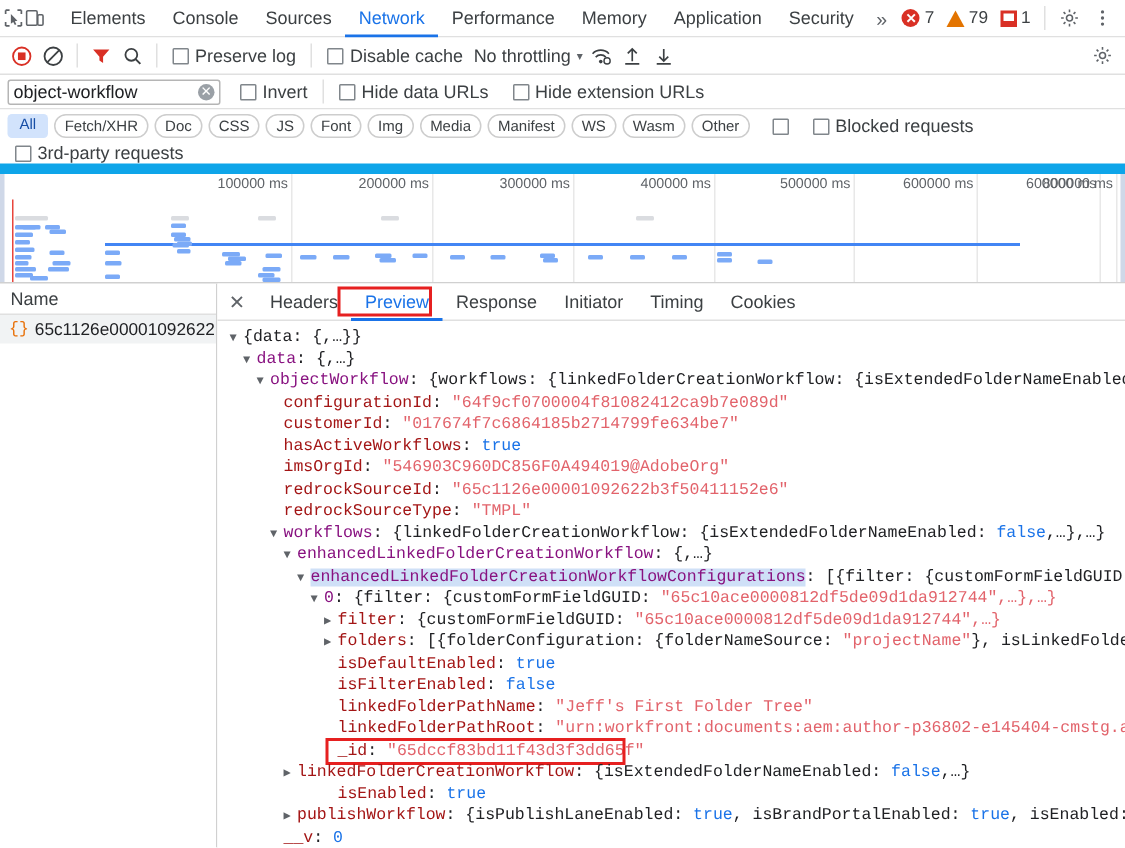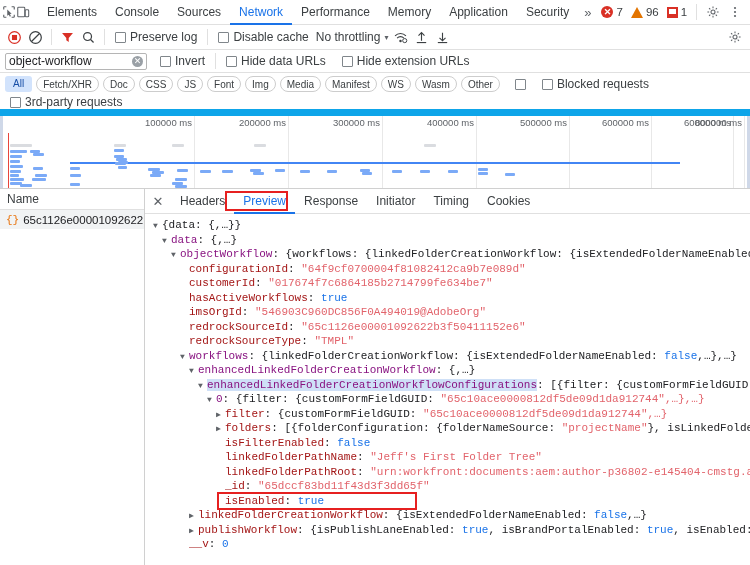--- a/index.html
+++ b/index.html
@@ -173,21 +173,21 @@
     </div>
 
     <div class="tabbar-right">
       <div class="chev">»</div>
       <div class="badge">
         <span class="dot-err">✕</span>
         <span>7</span>
       </div>
       <div class="badge">
         <span class="tri-warn"></span>
-        <span>96</span>
+        <span>79</span>
       </div>
       <div class="badge">
         <span class="sq-info"></span>
         <span>1</span>
       </div>
       <div class="sep-v"></div>
       <div class="ico-btn">
         <svg width="14" height="14" viewBox="0 0 16 16">
             <circle cx="8" cy="8" r="2.3" stroke="#5f6368" stroke-width="1.2" fill="none"></circle>
             <path d="M8 1.6v2M8 12.4v2M1.6 8h2M12.4 8h2M3.5 3.5l1.4 1.4M11.1 11.1l1.4 1.4M12.5 3.5l-1.4 1.4M4.9 11.1l-1.4 1.4" stroke="#5f6368" stroke-width="1.2"></path>
@@ -444,26 +444,27 @@
           <div class="jrow" style="padding-left: 31px; position: relative;"><span class="arr">&nbsp;</span><span class="jkey">hasActiveWorkflows</span><span class="jpunc">: </span><span class="jbool">true</span></div>
           <div class="jrow" style="padding-left: 31px; position: relative;"><span class="arr">&nbsp;</span><span class="jkey">imsOrgId</span><span class="jpunc">: </span><span class="jstr">"546903C960DC856F0A494019@AdobeOrg"</span></div>
           <div class="jrow" style="padding-left: 31px; position: relative;"><span class="arr">&nbsp;</span><span class="jkey">redrockSourceId</span><span class="jpunc">: </span><span class="jstr">"65c1126e00001092622b3f50411152e6"</span></div>
           <div class="jrow" style="padding-left: 31px; position: relative;"><span class="arr">&nbsp;</span><span class="jkey">redrockSourceType</span><span class="jpunc">: </span><span class="jstr">"TMPL"</span></div>
           <div class="jrow" style="padding-left: 31px; position: relative;"><span class="arr">▼</span><span class="jkey-obj">workflows</span><span class="jpunc">: {linkedFolderCreationWorkflow: {isExtendedFolderNameEnabled: </span><span class="jbool">false</span><span class="jpunc">,…},…}</span></div>
           <div class="jrow" style="padding-left: 40px; position: relative;"><span class="arr">▼</span><span class="jkey-obj">enhancedLinkedFolderCreationWorkflow</span><span class="jpunc">: {,…}</span></div>
           <div class="jrow" style="padding-left: 49px; position: relative;"><span class="arr">▼</span><span class="jkey-obj jsel">enhancedLinkedFolderCreationWorkflowConfigurations</span><span class="jpunc">: [{filter: {customFormFieldGUID: </span></div>
           <div class="jrow" style="padding-left: 58px; position: relative;"><span class="arr">▼</span><span class="jkey-obj">0</span><span class="jpunc">: {filter: {customFormFieldGUID: </span><span class="jstr">"65c10ace0000812df5de09d1da912744",…},…}</span></div>
           <div class="jrow" style="padding-left: 67px; position: relative;"><span class="arr">▶</span><span class="jkey">filter</span><span class="jpunc">: {customFormFieldGUID: </span><span class="jstr">"65c10ace0000812df5de09d1da912744",…}</span></div>
           <div class="jrow" style="padding-left: 67px; position: relative;"><span class="arr">▶</span><span class="jkey">folders</span><span class="jpunc">: [{folderConfiguration: {folderNameSource: </span><span class="jstr">"projectName"</span><span class="jpunc">}, isLinkedFolder: </span></div>
+          <div class="jrow" style="padding-left: 67px; position: relative;"><span class="arr">&nbsp;</span><span class="jkey">isDefaultEnabled</span><span class="jpunc">: </span><span class="jbool">true</span></div>
           <div class="jrow" style="padding-left: 67px; position: relative;"><span class="arr">&nbsp;</span><span class="jkey">isFilterEnabled</span><span class="jpunc">: </span><span class="jbool">false</span></div>
           <div class="jrow" style="padding-left: 67px; position: relative;"><span class="arr">&nbsp;</span><span class="jkey">linkedFolderPathName</span><span class="jpunc">: </span><span class="jstr">"Jeff's First Folder Tree"</span></div>
           <div class="jrow" style="padding-left: 67px; position: relative;"><span class="arr">&nbsp;</span><span class="jkey">linkedFolderPathRoot</span><span class="jpunc">: </span><span class="jstr">"urn:workfront:documents:aem:author-p36802-e145404-cmstg.adobeaemclou</span></div>
           <div class="jrow" style="padding-left: 67px; position: relative;"><span class="arr">&nbsp;</span><span class="jkey">_id</span><span class="jpunc">: </span><span class="jstr">"65dccf83bd11f43d3f3dd65f"</span></div>
           <div class="annot-box" style="left: 72px; top: 277.5px; width: 200px; height: 18px;"></div>
+          <div class="jrow" style="padding-left: 40px; position: relative;"><span class="arr">▶</span><span class="jkey">linkedFolderCreationWorkflow</span><span class="jpunc">: {isExtendedFolderNameEnabled: </span><span class="jbool">false</span><span class="jpunc">,…}</span></div>
           <div class="jrow" style="padding-left: 67px; position: relative;"><span class="arr">&nbsp;</span><span class="jkey">isEnabled</span><span class="jpunc">: </span><span class="jbool">true</span></div>
-          <div class="jrow" style="padding-left: 40px; position: relative;"><span class="arr">▶</span><span class="jkey">linkedFolderCreationWorkflow</span><span class="jpunc">: {isExtendedFolderNameEnabled: </span><span class="jbool">false</span><span class="jpunc">,…}</span></div>
           <div class="jrow" style="padding-left: 40px; position: relative;"><span class="arr">▶</span><span class="jkey">publishWorkflow</span><span class="jpunc">: {isPublishLaneEnabled: </span><span class="jbool">true</span><span class="jpunc">, isBrandPortalEnabled: </span><span class="jbool">true</span><span class="jpunc">, isEnabled: </span></div>
           <div class="jrow" style="padding-left: 31px; position: relative;"><span class="arr">&nbsp;</span><span class="jkey">__v</span><span class="jpunc">: </span><span class="jnum">0</span></div>
         </div>
     </div>
 
   </div>
 </div>
 
 </body></html>

